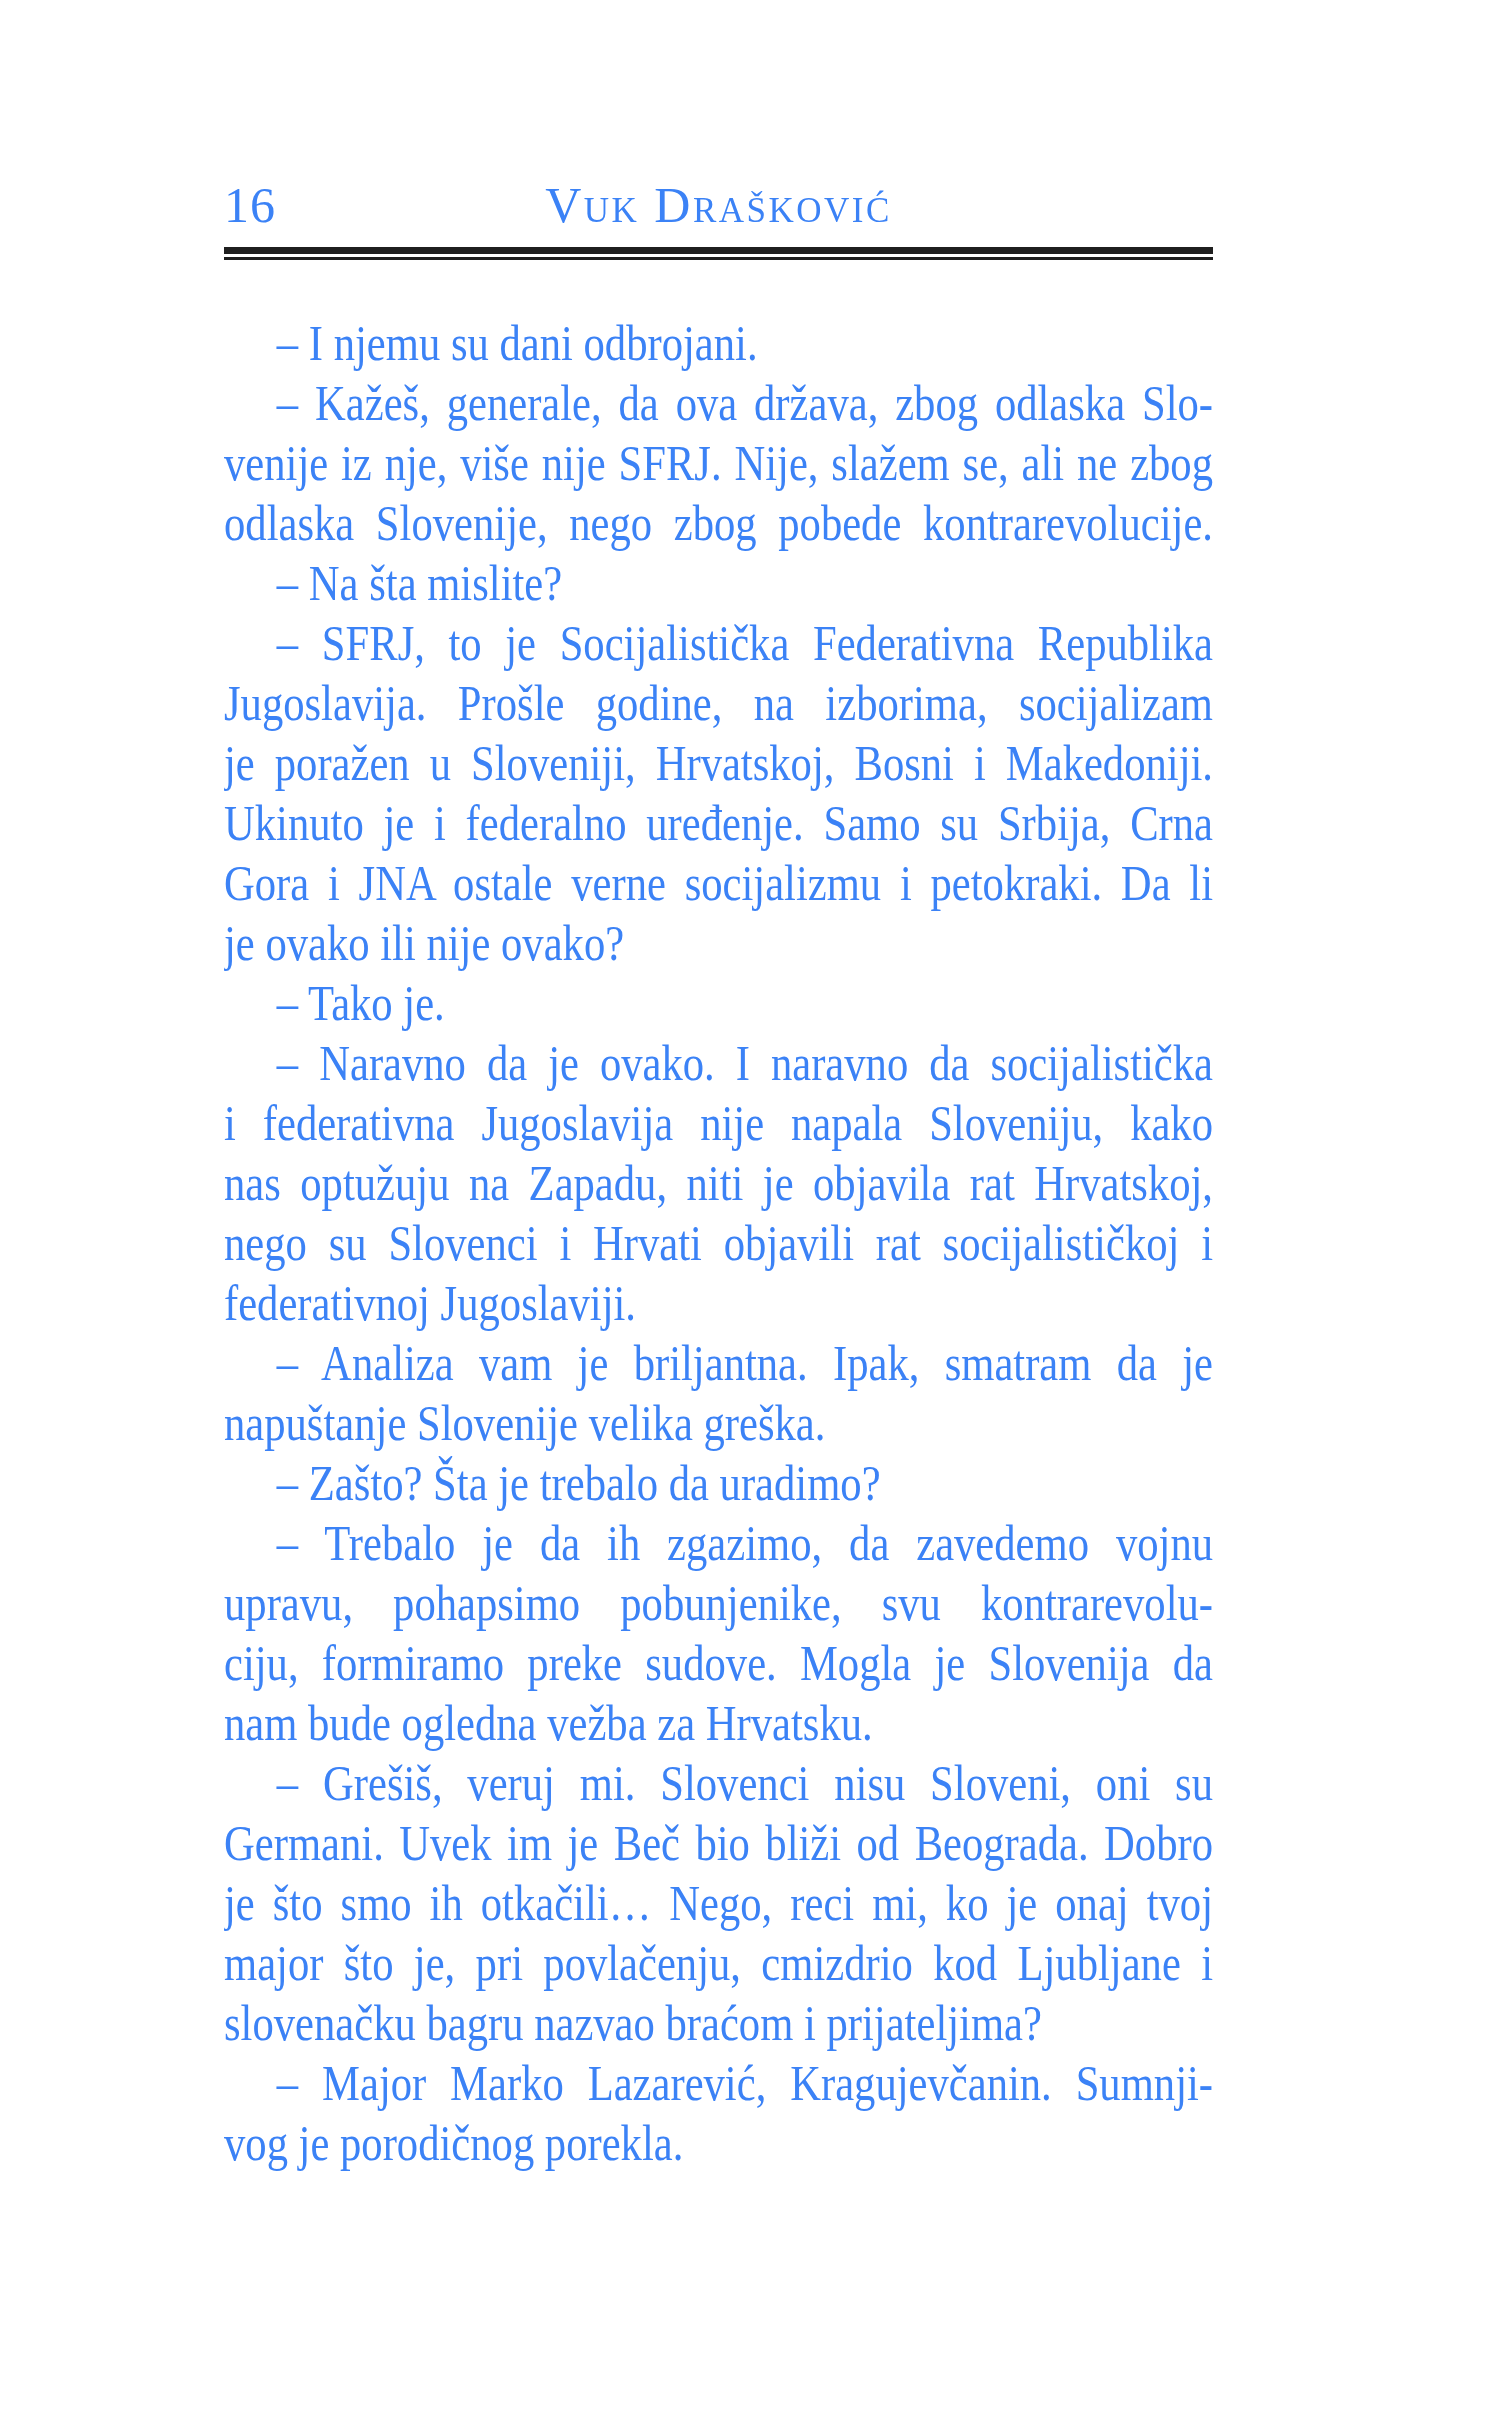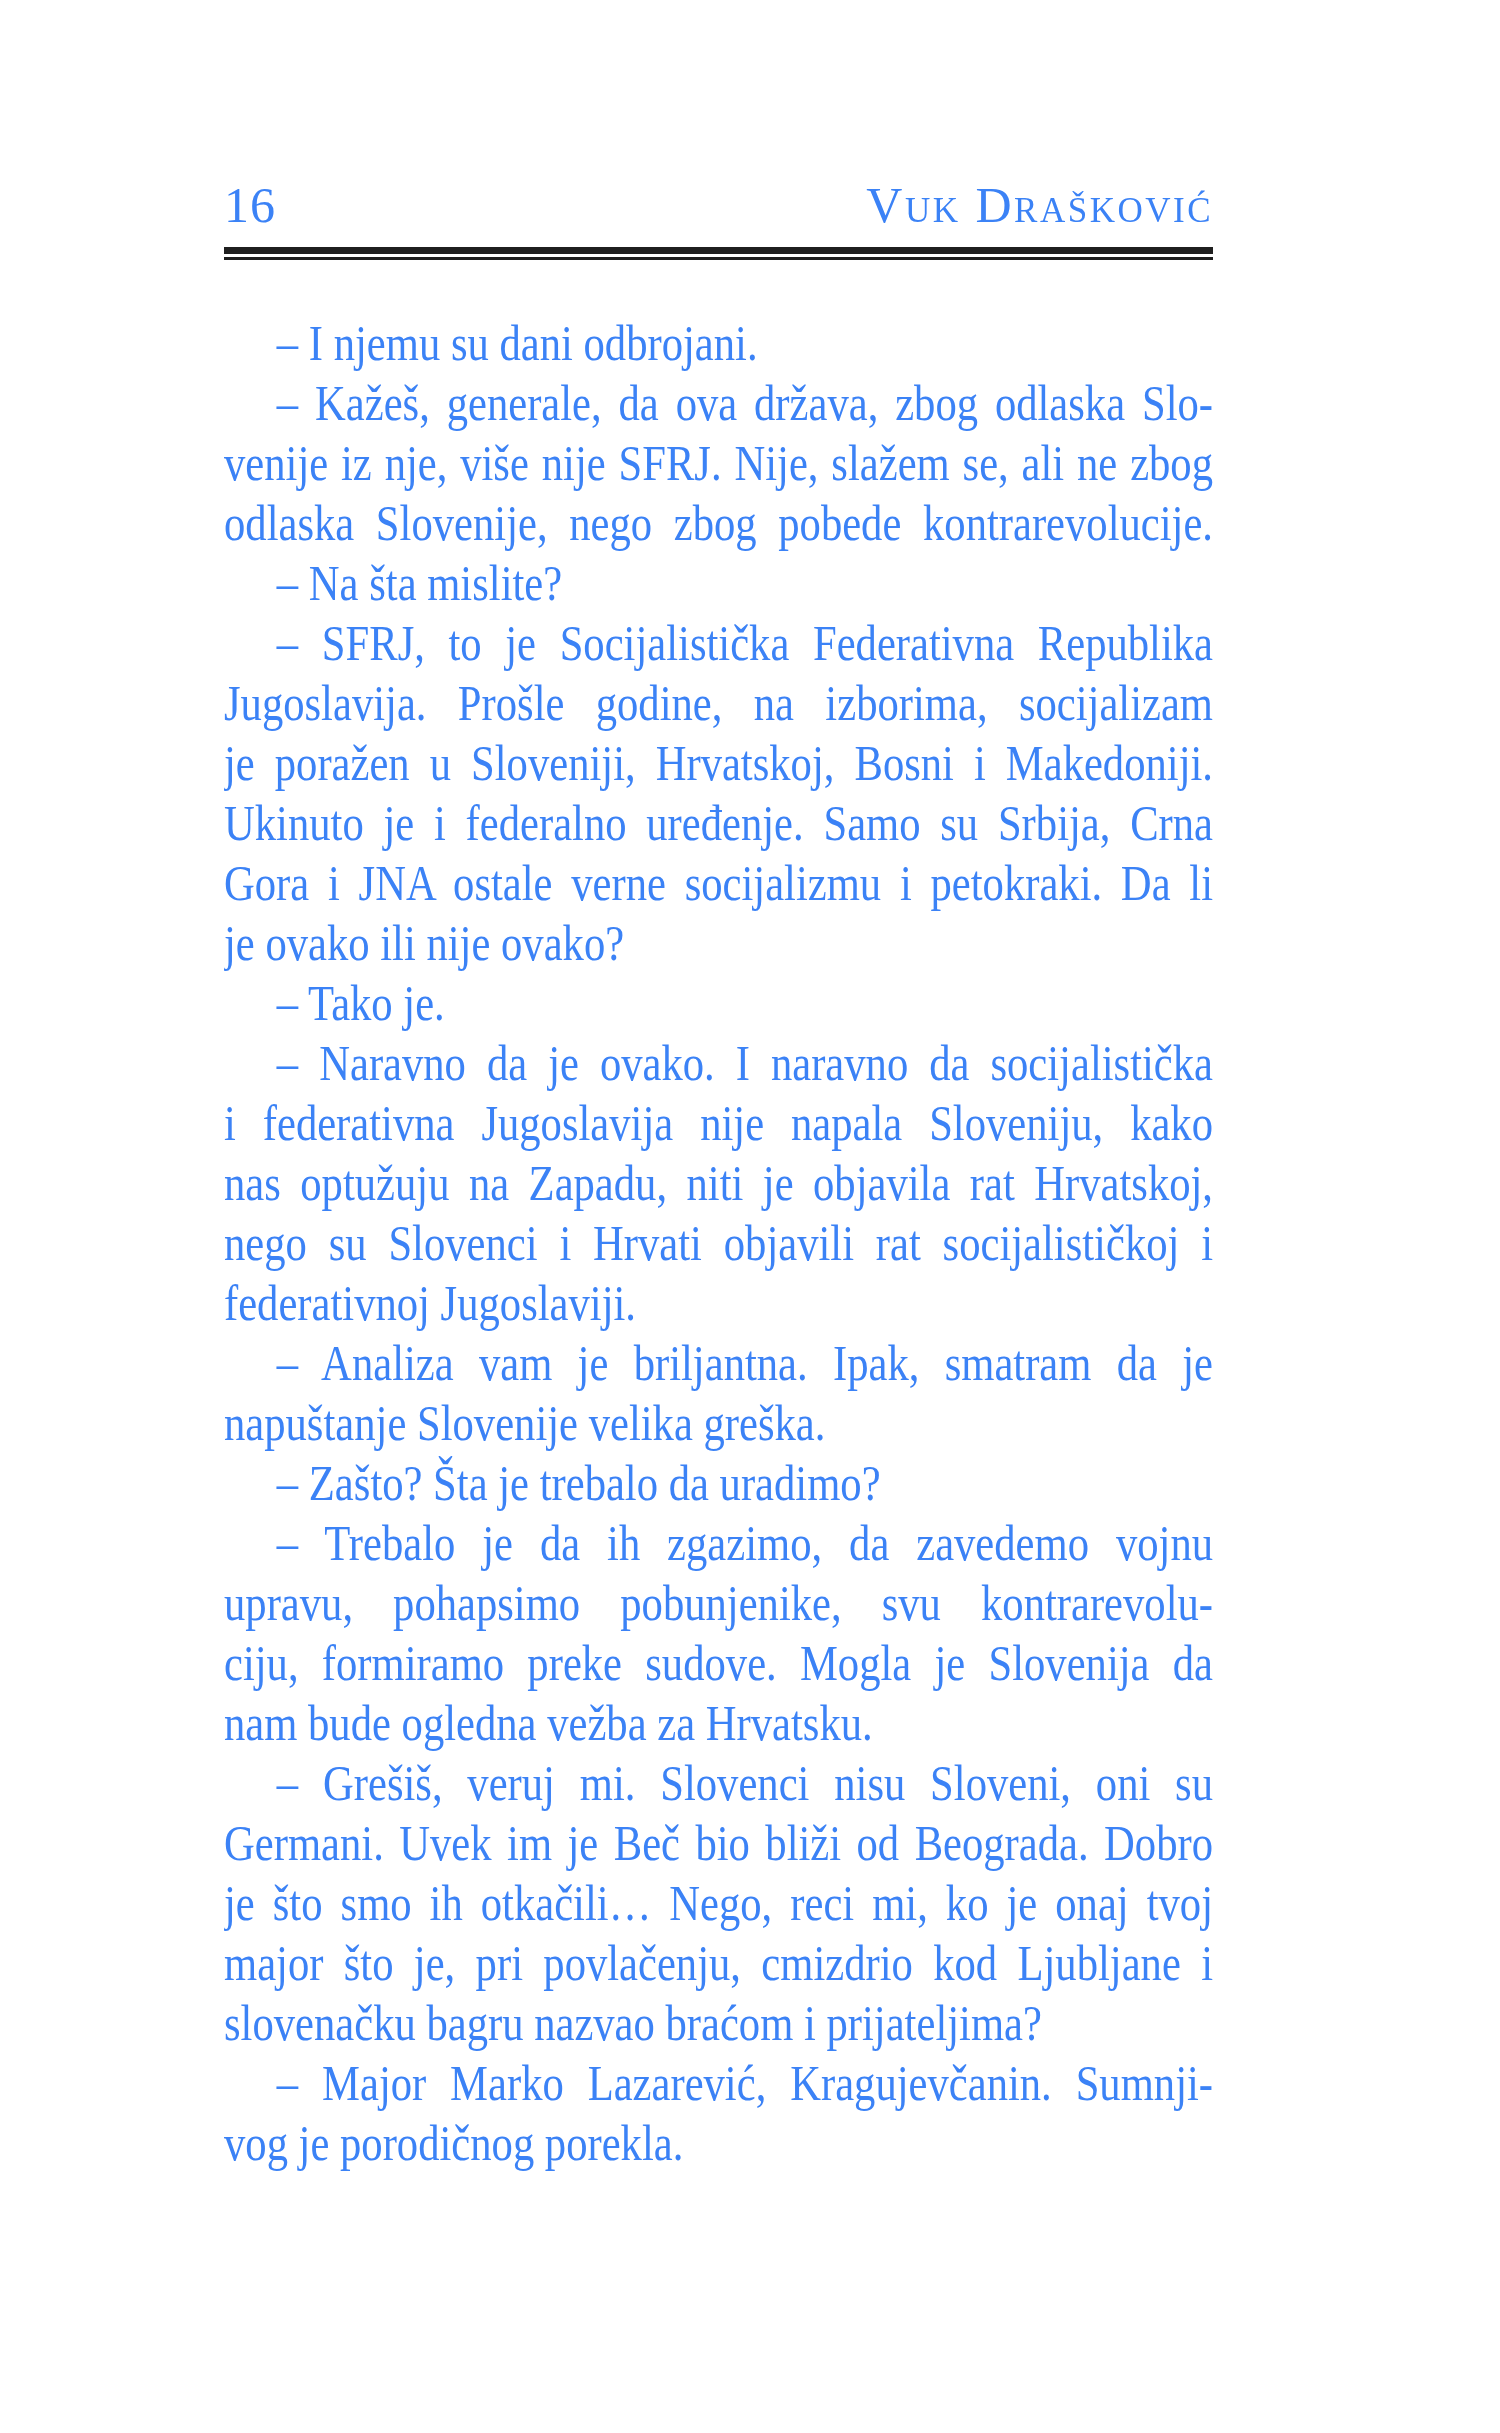--- a/index.html
+++ b/index.html
@@ -13,21 +13,21 @@
   }
   .page-header{
     position:absolute;left:224px;top:180px;width:989px;height:52px;
     font-size:50px;line-height:50px;
   }
   .pagenum{
     position:absolute;left:0;top:0;
     letter-spacing:1px;
   }
   .running-title{
-    display:block;text-align:right;
+    display:block;text-align:center;
     font-variant:small-caps;
     letter-spacing:2.5px;
   }
   .header-rule{
     position:absolute;left:224px;top:247px;width:989px;height:13px;
     border-top:7px solid #1f1f1f;
     border-bottom:3px solid #1f1f1f;
     box-sizing:border-box;
   }
   .body-text{

